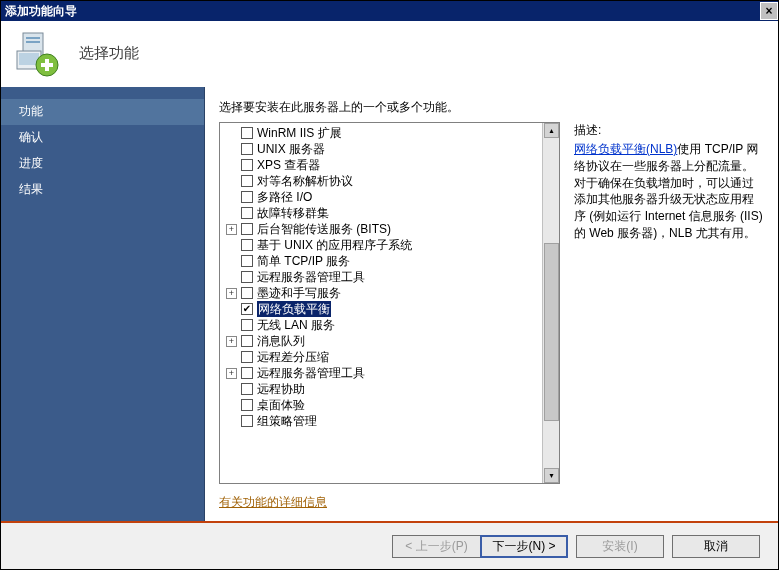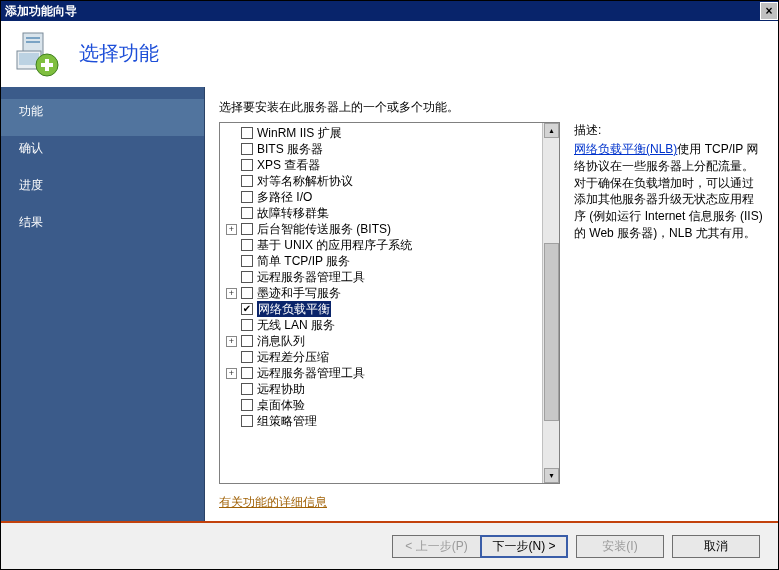--- a/index.html
+++ b/index.html
@@ -2,24 +2,24 @@
 <html><head>
 <meta charset="utf-8">
 <style>
   * { box-sizing: border-box; margin: 0; padding: 0; }
   body { font-family: "SimSun", "Microsoft YaHei", sans-serif; font-size: 12px; background: #fff; width: 779px; height: 570px; overflow: hidden; }
   .window { width: 779px; height: 570px; border: 1px solid #000; display: flex; flex-direction: column; }
   .titlebar { background: linear-gradient(to bottom, #08246b, #08246b); color: #fff; font-weight: bold; height: 20px; display: flex; justify-content: space-between; align-items: center; padding-left: 4px; }
   .titlebar .close { width: 18px; height: 18px; background: #c0c0c0; border: 1px solid #fff; display: flex; align-items: center; justify-content: center; color: #000; font-weight: bold; cursor: pointer; }
   .header { height: 66px; border-bottom: 1px solid #fff; display: flex; align-items: center; padding-left: 12px; background: #fff; }
   .header-icon { width: 50px; height: 50px; margin-right: 16px; position: relative; }
-  .header-title { font-size: 20px; color: #1d4ed8; }
+  .header-title { font-size: 15px; color: #404040; }
   .body { flex: 1; display: flex; min-height: 0; }
   .sidebar { width: 204px; background: #3b5b8a; color: #fff; padding-top: 12px; border-right: 1px solid #2a4266; }
-  .sidebar .step { padding: 4px 10px 16px 18px; cursor: pointer; }
+  .sidebar .step { padding: 4px 10px 5px 18px; cursor: pointer; }
   .sidebar .step.active { background: #51749e; }
   .main { flex: 1; padding: 12px 14px 10px 14px; display: flex; flex-direction: column; background: #fff; }
   .instruction { margin-bottom: 6px; }
   .content-row { display: flex; flex: 1; min-height: 0; gap: 14px; }
   .features-col { display: flex; flex-direction: column; flex: 1; min-width: 0; }
   .features-label { margin-bottom: 2px; }
   .tree-wrap { border: 1px solid #808080; background: #fff; flex: 1; display: flex; min-height: 0; position: relative; }
   .tree { flex: 1; overflow-y: auto; min-height: 0; padding: 2px 0; }
   .tree-scrollbar { width: 17px; background: #e8e8e8; border-left: 1px solid #c0c0c0; position: relative; }
   .thumb { position: absolute; top: 120px; left: 1px; width: 15px; height: 178px; background: #c8c8c8; border: 1px solid #a0a0a0; }
@@ -86,21 +86,21 @@
           <div class="tree-wrap">
             <div class="tree" id="tree">
                 <div class="node">
                   <span class="exp-spacer"></span>
                   <span class="cb"></span>
                   <span class="node-label">WinRM IIS 扩展</span>
                 </div>
                 <div class="node">
                   <span class="exp-spacer"></span>
                   <span class="cb"></span>
-                  <span class="node-label">BITS 服务器</span>
+                  <span class="node-label">UNIX 服务器</span>
                 </div>
                 <div class="node">
                   <span class="exp-spacer"></span>
                   <span class="cb"></span>
                   <span class="node-label">XPS 查看器</span>
                 </div>
                 <div class="node">
                   <span class="exp-spacer"></span>
                   <span class="cb"></span>
                   <span class="node-label">对等名称解析协议</span>

